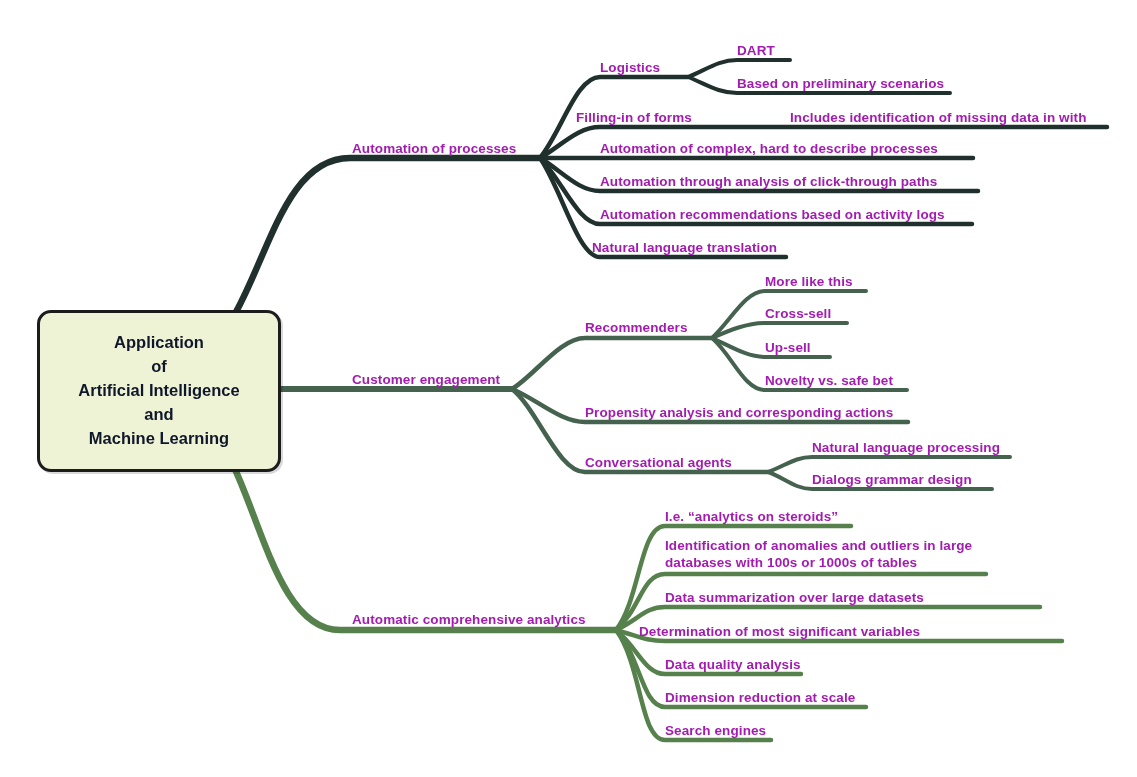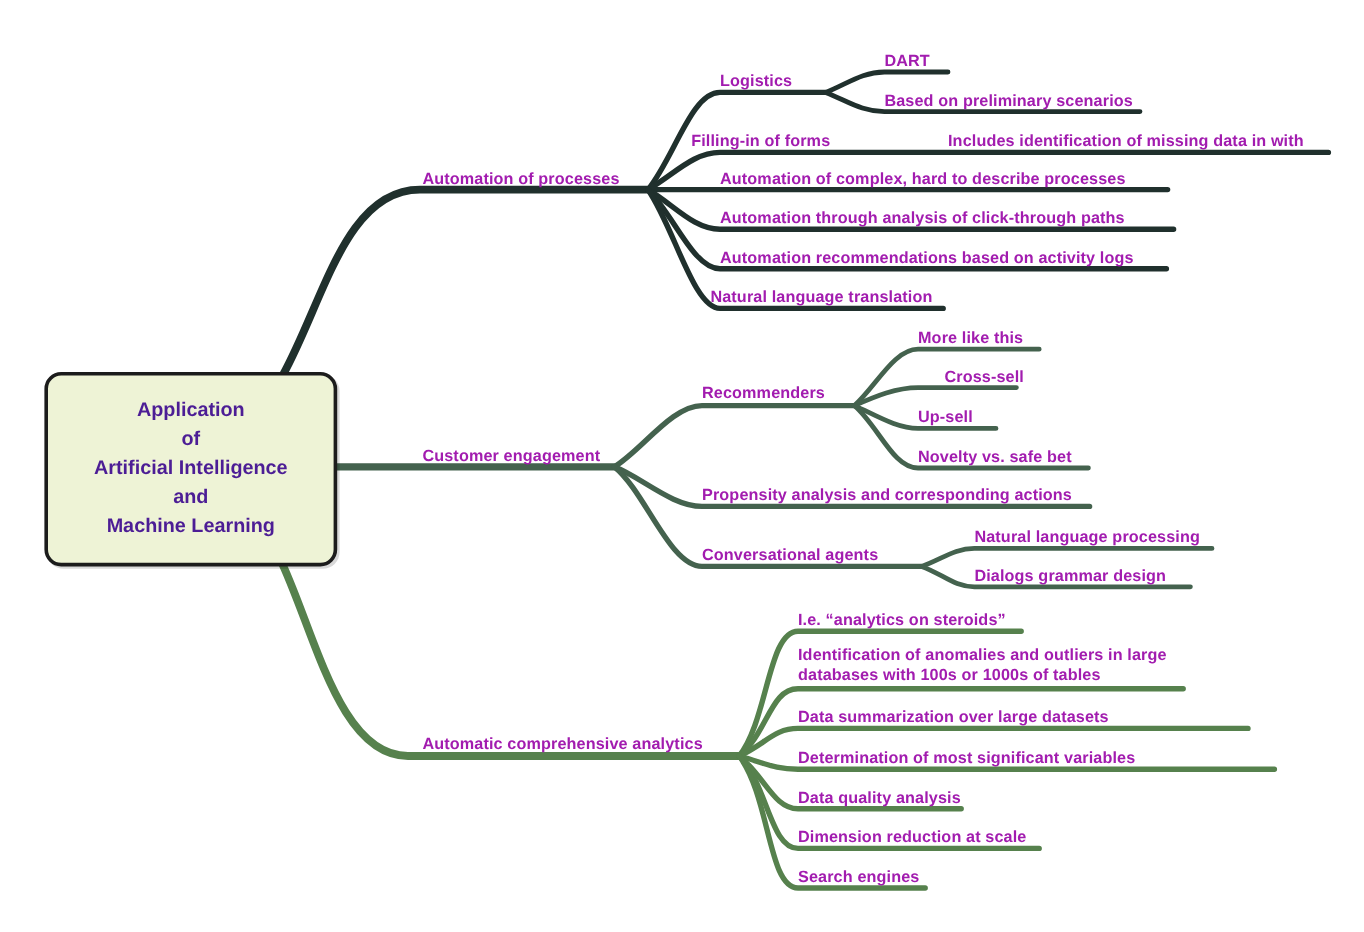--- a/index.html
+++ b/index.html
@@ -43,21 +43,21 @@
     border: 3px solid #1c1c1c;
     border-radius: 14px;
     box-shadow: 2px 2px 0 rgba(0,0,0,0.15);
     display: flex;
     align-items: center;
     justify-content: center;
   }
   .root-node .root-title {
     font-size: 16.5px;
     font-weight: bold;
-    color: #4c1d95;
+    color: #0f172a;
     text-align: center;
     line-height: 1.45;
     white-space: pre-line;
   }
 </style>
 </head>
 <body>
 
 <div id="canvas">
 
@@ -115,31 +115,31 @@
   <div class="label" style="left:576px; top:109px;">Filling-in of forms</div>
   <div class="label" style="left:790px; top:109px;">Includes identification of missing data in with</div>
   <div class="label" style="left:600px; top:140px;">Automation of complex, hard to describe processes</div>
   <div class="label" style="left:600px; top:173px;">Automation through analysis of click-through paths</div>
   <div class="label" style="left:600px; top:206px;">Automation recommendations based on activity logs</div>
   <div class="label" style="left:592px; top:239px;">Natural language translation</div>
 
   <div class="label" style="left:352px; top:371px;">Customer engagement</div>
   <div class="label" style="left:585px; top:319px;">Recommenders</div>
   <div class="label" style="left:765px; top:273px;">More like this</div>
-  <div class="label" style="left:765px; top:305px;margin-left:22px;">Cross-sell</div>
+  <div class="label" style="left:765px; top:305px;">Cross-sell</div>
   <div class="label" style="left:765px; top:339px;">Up-sell</div>
   <div class="label" style="left:765px; top:372px;">Novelty vs. safe bet</div>
   <div class="label" style="left:585px; top:404px;">Propensity analysis and corresponding actions</div>
   <div class="label" style="left:585px; top:454px;">Conversational agents</div>
   <div class="label" style="left:812px; top:439px;">Natural language processing</div>
   <div class="label" style="left:812px; top:471px;">Dialogs grammar design</div>
 
   <div class="label" style="left:352px; top:611px;">Automatic comprehensive analytics</div>
   <div class="label" style="left:665px; top:508px;">I.e. “analytics on steroids”</div>
   <div class="label multiline" style="left:665px; top:537px;">Identification of anomalies and outliers in large
 databases with 100s or 1000s of tables</div>
   <div class="label" style="left:665px; top:589px;">Data summarization over large datasets</div>
-  <div class="label" style="left:665px; top:623px;">Determination of most significant variables</div>
+  <div class="label" style="left:639px; top:623px;">Determination of most significant variables</div>
   <div class="label" style="left:665px; top:656px;">Data quality analysis</div>
   <div class="label" style="left:665px; top:689px;">Dimension reduction at scale</div>
   <div class="label" style="left:665px; top:722px;">Search engines</div>
 
 </div>
 
 </body></html>

